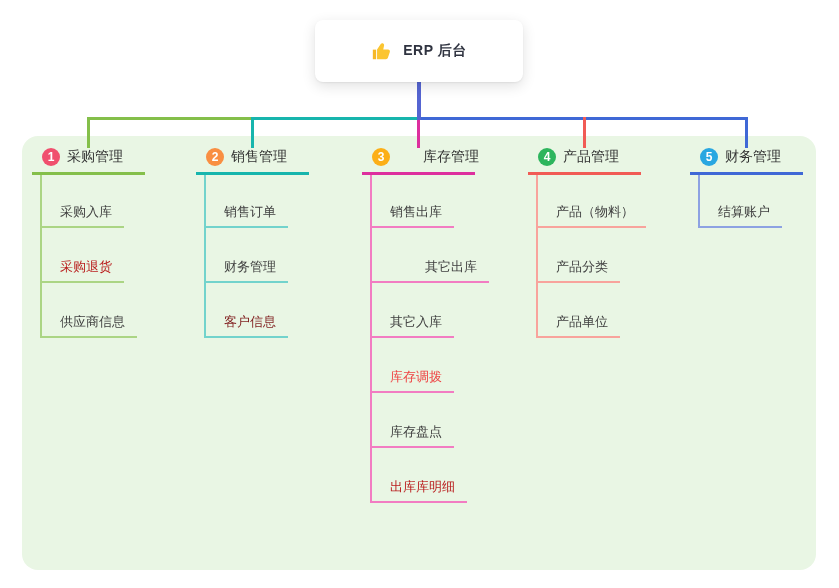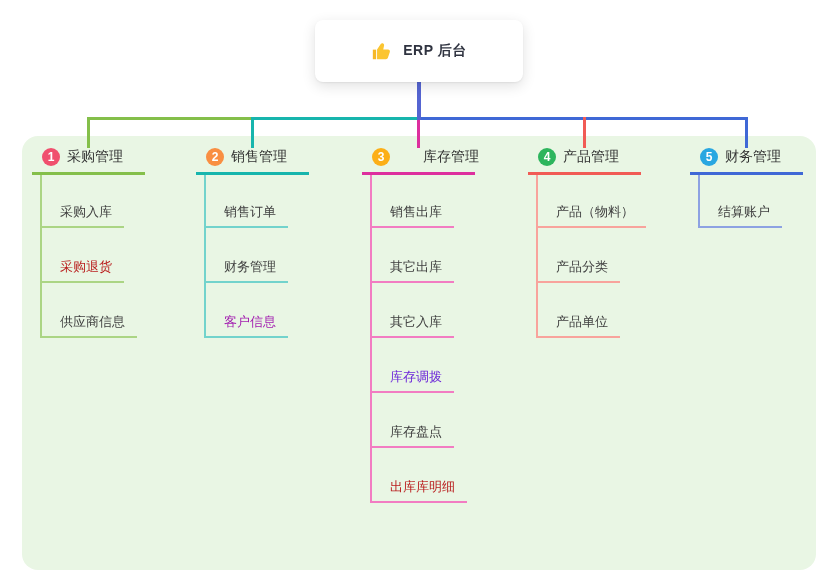--- a/index.html
+++ b/index.html
@@ -91,41 +91,41 @@
       <span class="branch-label" style="color: rgb(51, 51, 51);">销售管理</span>
     </div>
     <ul class="children">
           <li class="child">
     <span class="child-label" style="color: rgb(64, 64, 64);">销售订单</span>
   </li>
           <li class="child">
     <span class="child-label" style="color: rgb(64, 64, 64);">财务管理</span>
   </li>
           <li class="child">
-    <span class="child-label" style="color: #a21caf;">客户信息</span>
+    <span class="child-label" style="color: #7f1d1d;">客户信息</span>
   </li>
         </ul>
   </div>
       <div class="branch" style="left: 362px; --line: #dd2f9e; --lite: #f27cc2;">
     <div class="branch-head">
       <span class="badge" style="background: rgb(252, 175, 23);">3</span>
       <span class="branch-label" style="color: rgb(51, 51, 51); margin-left: 26px;">库存管理</span>
     </div>
     <ul class="children">
           <li class="child">
     <span class="child-label" style="color: rgb(64, 64, 64);">销售出库</span>
   </li>
           <li class="child">
-    <span class="child-label" style="color: rgb(64, 64, 64);">其它出库</span>
+    <span class="child-label" style="color: rgb(64, 64, 64); margin-left: 35px;">其它出库</span>
   </li>
           <li class="child">
     <span class="child-label" style="color: rgb(64, 64, 64);">其它入库</span>
   </li>
           <li class="child">
-    <span class="child-label" style="color: #6d28d9;">库存调拨</span>
+    <span class="child-label" style="color: #ef4444;">库存调拨</span>
   </li>
           <li class="child">
     <span class="child-label" style="color: rgb(64, 64, 64);">库存盘点</span>
   </li>
           <li class="child">
     <span class="child-label" style="color: #b91c1c;">出库库明细</span>
   </li>
         </ul>
   </div>
       <div class="branch" style="left: 528px; --line: #f15b55; --lite: #f8a39c;">

